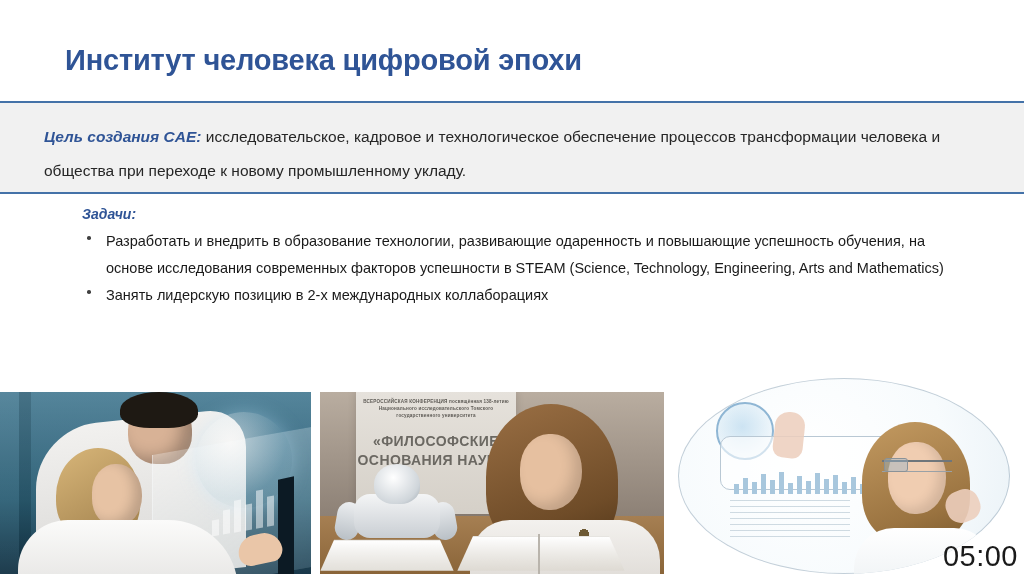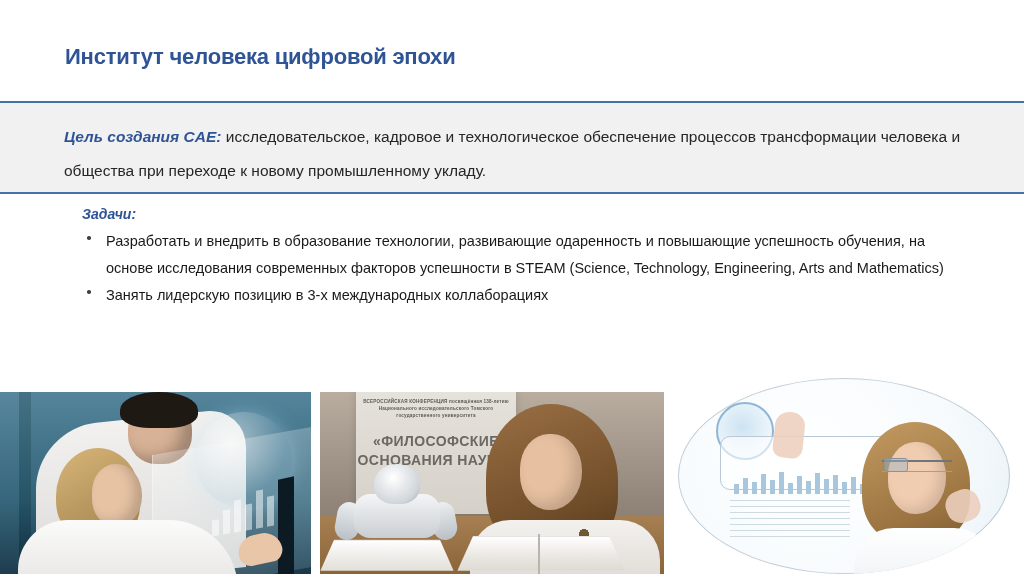--- a/index.html
+++ b/index.html
@@ -26,21 +26,21 @@
   .title-area {
     position: absolute;
     left: 0; top: 0;
     width: 1024px;
     height: 102px;
   }
   .slide-title {
     position: absolute;
     left: 65px;
     top: 44px;
-    font-size: 22px;
+    font-size: 29px;
     font-weight: bold;
     color: #2f5496;
     letter-spacing: -0.2px;
     white-space: nowrap;
   }
   .title-rule {
     position: absolute;
     left: 0;
     top: 101px;
     width: 1024px;
@@ -54,21 +54,21 @@
     left: 0;
     top: 103px;
     width: 1024px;
     height: 91px;
     background: #f1f1f1;
     border-bottom: 2px solid #4472a8;
     box-sizing: border-box;
   }
   .goal-text {
     position: absolute;
-    left: 64px;
+    left: 44px;
     top: 17px;
     width: 930px;
     font-size: 15.5px;
     line-height: 34px;
     color: #262626;
   }
   .goal-label {
     color: #2f5496;
     font-weight: bold;
     font-style: italic;
@@ -477,21 +477,21 @@
 
   <div class="tasks">
     <div class="tasks-label">Задачи:</div>
     <div class="tasks-list">
       <div class="task-item">
         <span class="task-bullet"></span>
         <span>Разработать и внедрить в образование  технологии, развивающие одаренность и повышающие успешность обучения, на основе исследования современных факторов успешности в STEAM (Science, Technology, Engineering, Arts and Mathematics)</span>
       </div>
       <div class="task-item">
         <span class="task-bullet"></span>
-        <span>Занять лидерскую позицию в 3-х международных коллаборациях</span>
+        <span>Занять лидерскую позицию в 2-х международных коллаборациях</span>
       </div>
     </div>
   </div>
 
   <div class="photos">
 
     <div class="photo photo-1">
       <div class="p1-wall"></div>
       <div class="p1-man-body"></div>
       <div class="p1-man-head"></div>
@@ -554,15 +554,16 @@
       <div class="p3-lines"></div>
       <div class="p3-hand-up"></div>
       <div class="p3-hair"></div>
       <div class="p3-face"></div>
       <div class="p3-glasses"></div>
       <div class="p3-glass-lens"></div>
       <div class="p3-torso"></div>
       <div class="p3-hand-side"></div>
     </div>
 
+    <div class="timer">05:00</div>
   </div>
 
 </div>
 
 </body></html>

